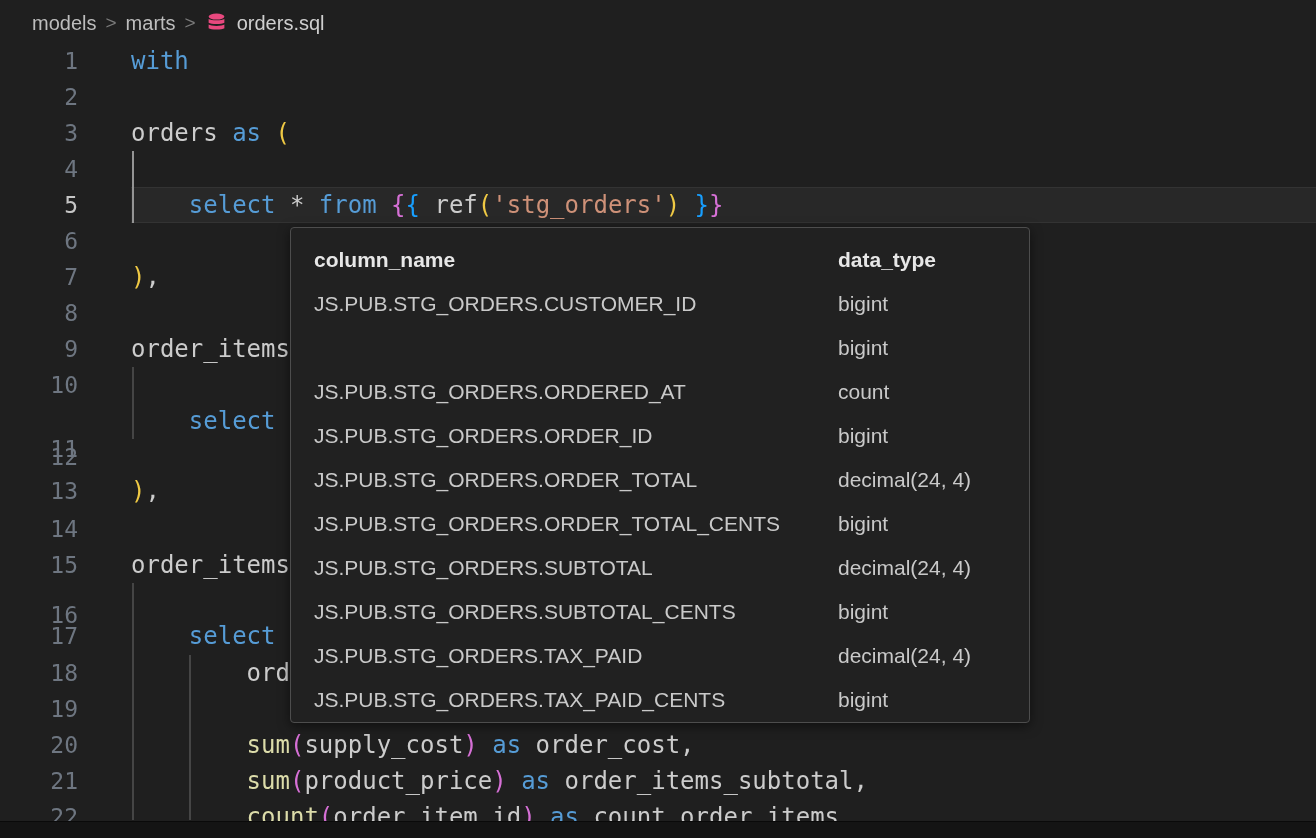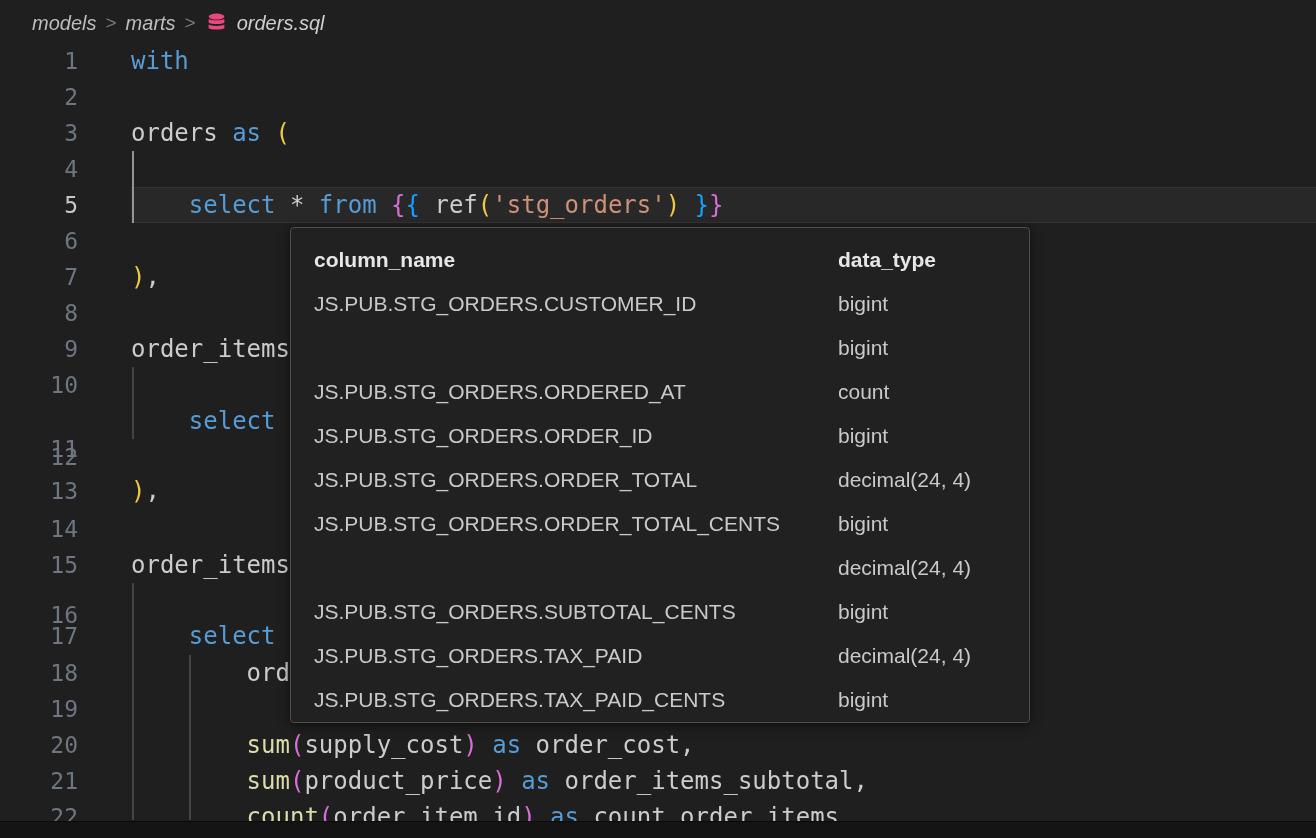--- a/index.html
+++ b/index.html
@@ -2,21 +2,21 @@
 <html><head>
 <meta charset="utf-8">
 <style>
   html,body{margin:0;padding:0;background:#1f1f1f;}
   .screen{position:relative;width:1316px;height:838px;overflow:hidden;background:#1f1f1f;
           font-family:"Liberation Sans",sans-serif;}
 
   
   .breadcrumb{position:absolute;top:0;left:0;right:0;height:46px;display:flex;align-items:center;
               padding-left:32px;font-size:20px;color:#bdbdbd;gap:9px;}
-  .breadcrumb .crumb{cursor:pointer;font-style:italic;}
+  .breadcrumb .crumb{cursor:pointer;}
   .breadcrumb .sep{color:#7c7c7c;font-size:19px;}
   .breadcrumb .file{color:#cfcfcf;}
   .db-icon{display:inline-flex;align-items:center;margin:0 1px;}
 
   
   .editor{position:absolute;top:0;left:0;right:0;bottom:0;}
   .current-line{position:absolute;left:131px;right:0;top:187px;height:36px;background:#282828;
                 border-top:1px solid #333333;border-bottom:1px solid #333333;box-sizing:border-box;z-index:1;}
   .indent-guide{position:absolute;width:2px;z-index:2;}
   .ig-dim{background:#454545;width:1.5px;}
@@ -167,21 +167,21 @@
       <span class="cell-name">column_name</span>
       <span class="cell-type">data_type</span>
     </div>
     <div id="popup-rows">
         <div class="popup-row"><span class="cell-name">JS.PUB.STG_ORDERS.CUSTOMER_ID</span><span class="cell-type">bigint</span></div>
         <div class="popup-row"><span class="cell-type">bigint</span></div>
         <div class="popup-row"><span class="cell-name">JS.PUB.STG_ORDERS.ORDERED_AT</span><span class="cell-type">count</span></div>
         <div class="popup-row"><span class="cell-name">JS.PUB.STG_ORDERS.ORDER_ID</span><span class="cell-type">bigint</span></div>
         <div class="popup-row"><span class="cell-name">JS.PUB.STG_ORDERS.ORDER_TOTAL</span><span class="cell-type">decimal(24, 4)</span></div>
         <div class="popup-row"><span class="cell-name">JS.PUB.STG_ORDERS.ORDER_TOTAL_CENTS</span><span class="cell-type">bigint</span></div>
-        <div class="popup-row"><span class="cell-type">decimal(24, 4)</span></div>
+        <div class="popup-row"><span class="cell-name">JS.PUB.STG_ORDERS.SUBTOTAL</span><span class="cell-type">decimal(24, 4)</span></div>
         <div class="popup-row"><span class="cell-name">JS.PUB.STG_ORDERS.SUBTOTAL_CENTS</span><span class="cell-type">bigint</span></div>
         <div class="popup-row"><span class="cell-name">JS.PUB.STG_ORDERS.TAX_PAID</span><span class="cell-type">decimal(24, 4)</span></div>
         <div class="popup-row"><span class="cell-name">JS.PUB.STG_ORDERS.TAX_PAID_CENTS</span><span class="cell-type">bigint</span></div>
       </div>
   </div>
 
   <div class="bottom-bar"></div>
 </div>
 
 </body></html>

